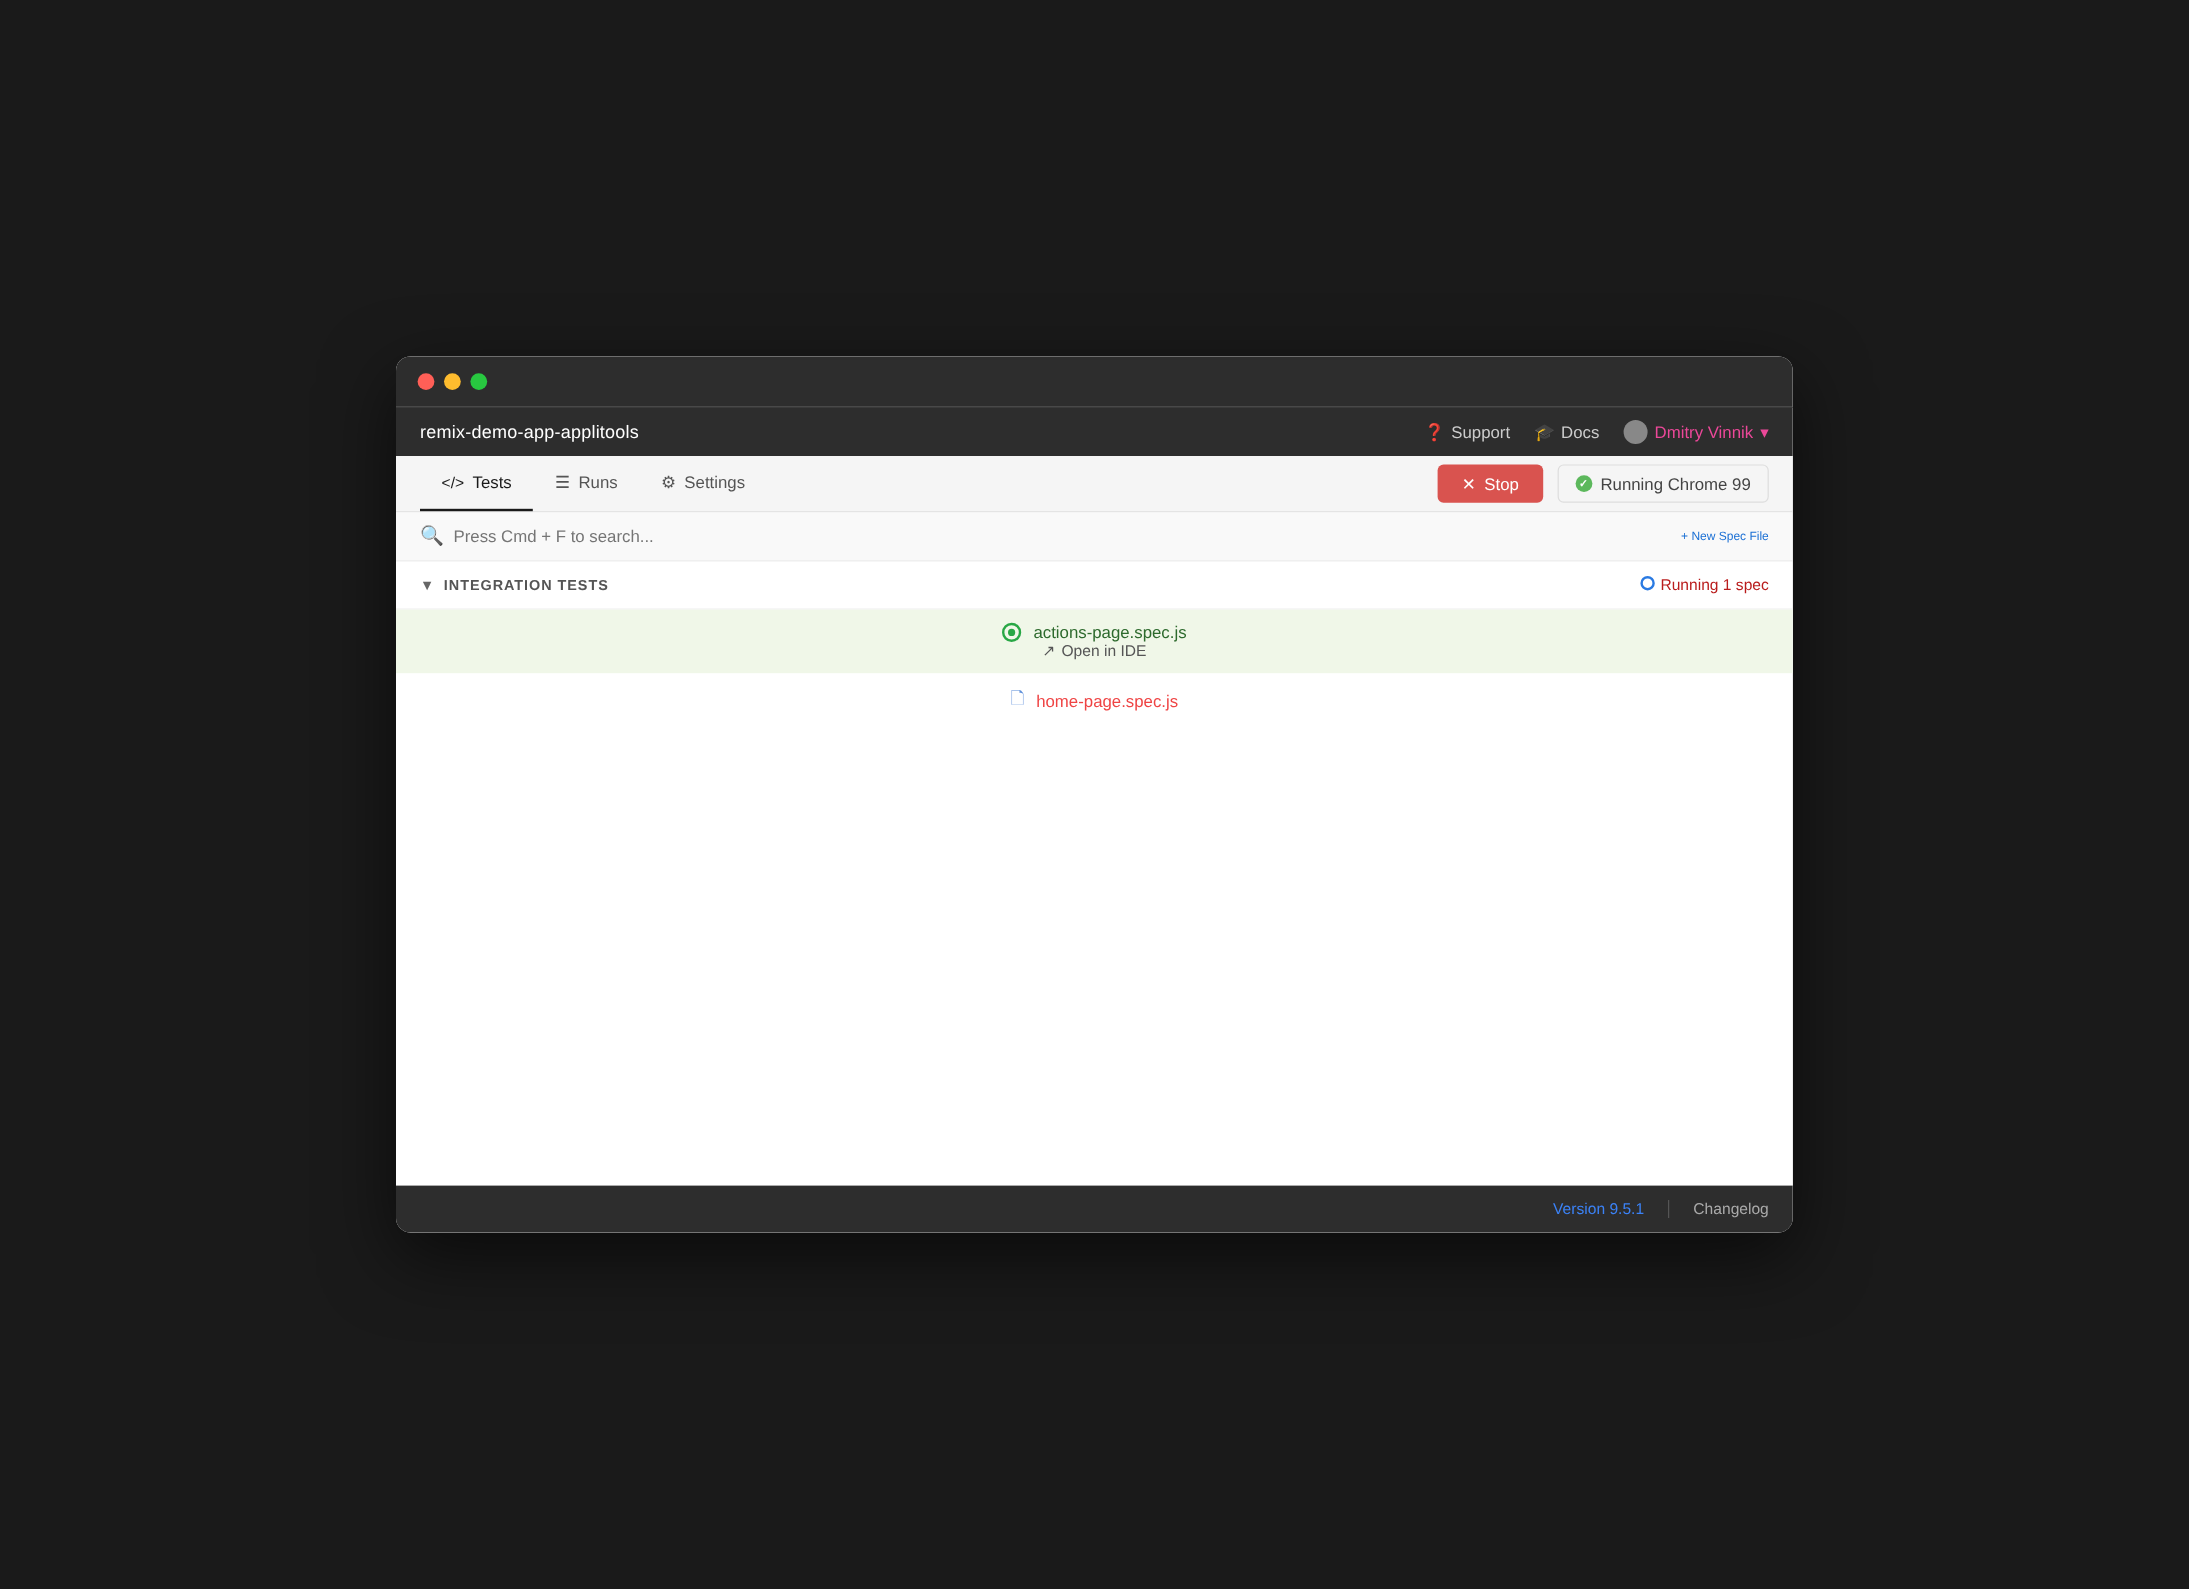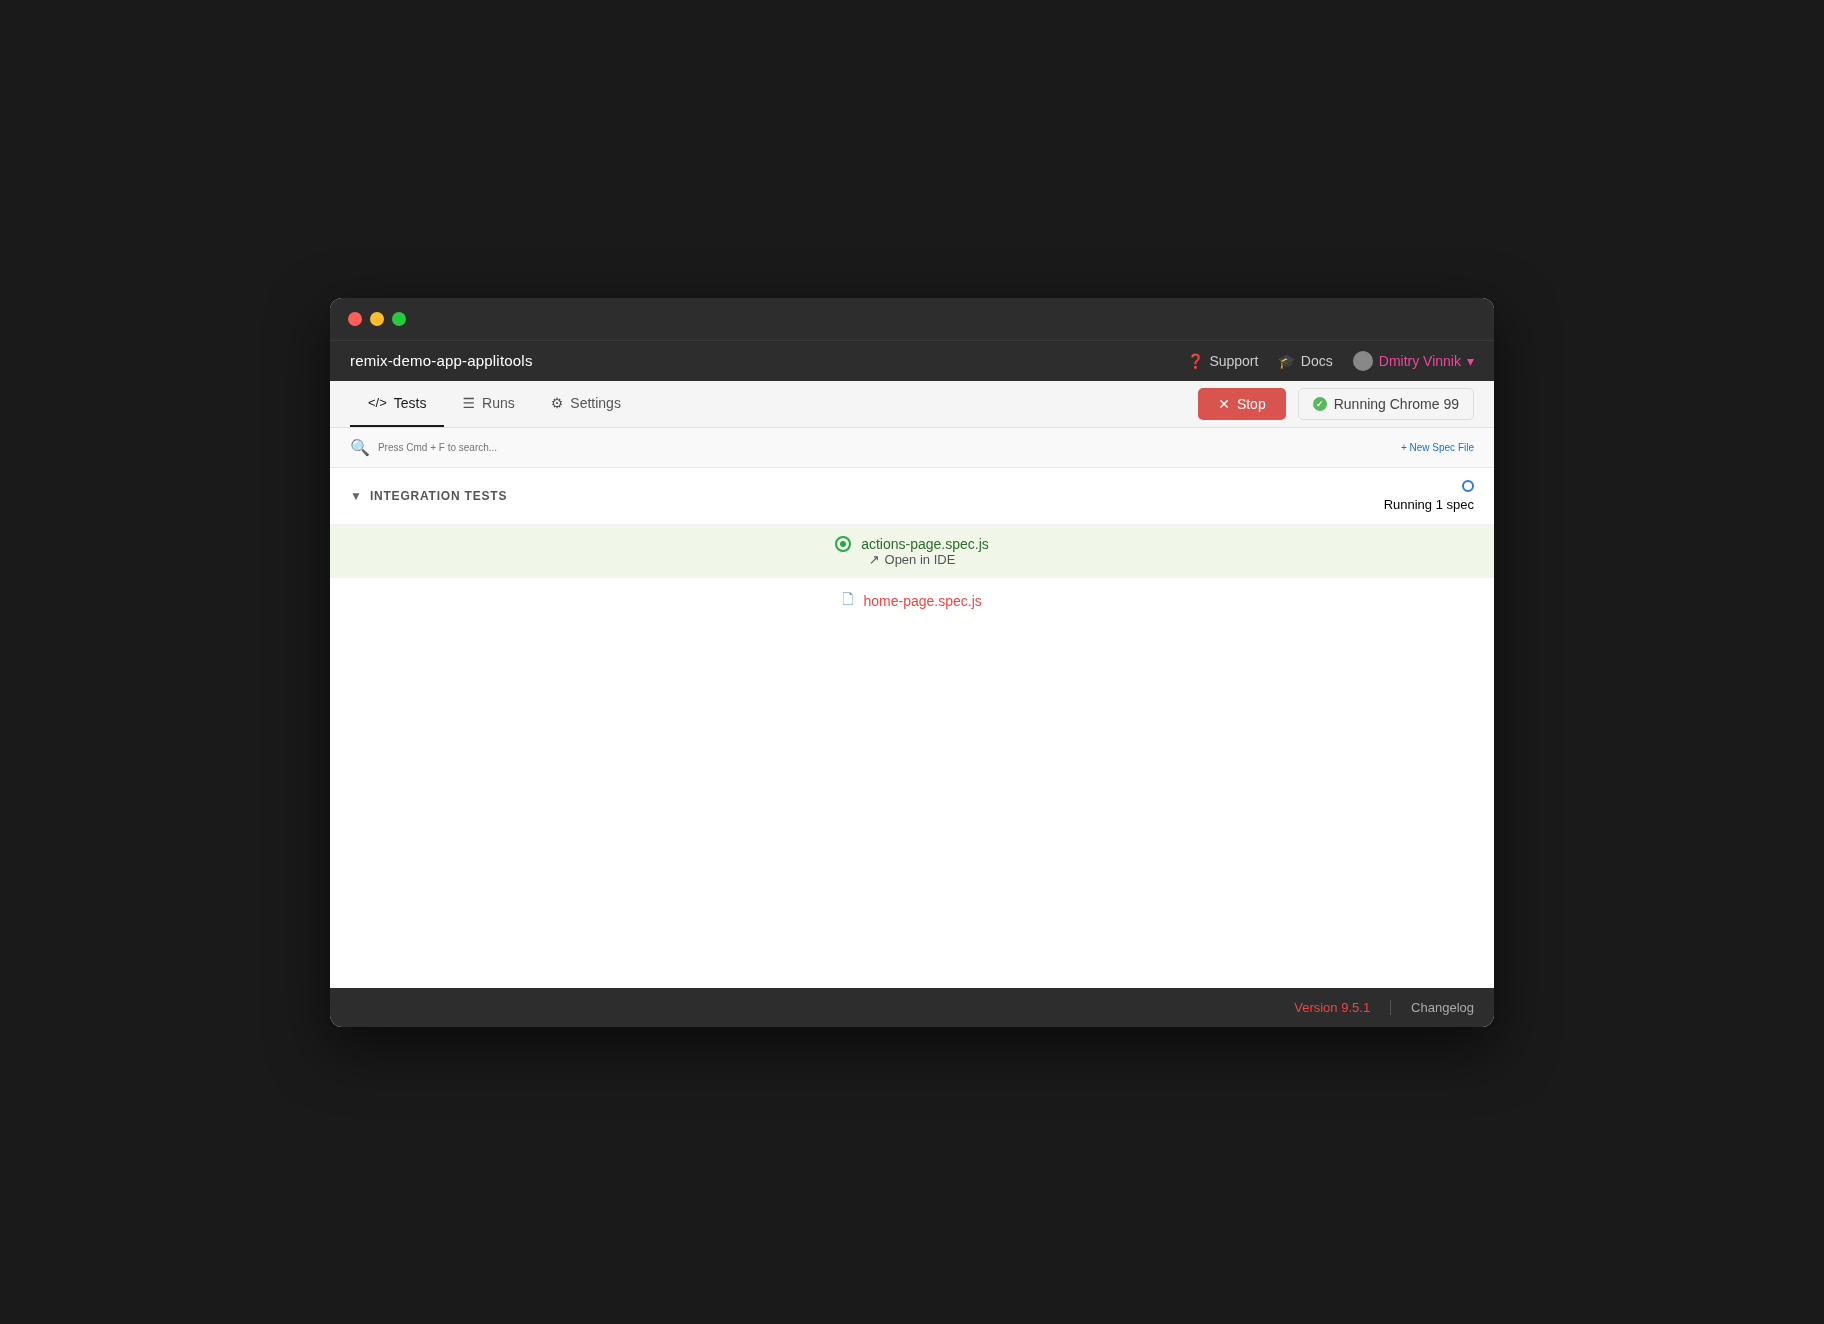--- a/index.html
+++ b/index.html
@@ -194,21 +194,21 @@
 
     .search-icon {
       color: #999;
       font-size: 16px;
     }
 
     .search-input {
       border: none;
       background: transparent;
       outline: none;
-      font-size: 10px;
+      font-size: 14px;
       color: #7f1d1d;
       width: 300px;
     }
 
     .new-spec-btn {
       color: #1a6fd4;
       font-size: 10px;
       cursor: pointer;
       display: flex;
       align-items: center;
@@ -245,26 +245,25 @@
 
     .section-title {
       font-size: 12px;
       font-weight: 600;
       color: #555;
       letter-spacing: 0.8px;
       text-transform: uppercase;
     }
 
     .running-spec-label {
-      color: #000000;
+      color: #b91c1c;
       font-size: 13px;
       display: flex;
-      align-items: flex-end;
+      align-items: flex-start;
       gap: 5px;
-      flex-direction: column;
     }
 
     .running-spec-dot {
       width: 12px;
       height: 12px;
       border-radius: 50%;
       border: 2px solid #2a7ae2;
     }
 
     
@@ -334,21 +333,21 @@
     .footer {
       background: #2d2d2d;
       padding: 12px 20px;
       display: flex;
       justify-content: flex-end;
       align-items: center;
       gap: 20px;
     }
 
     .footer-text {
-      color: #ef4444;
+      color: #3b82f6;
       font-size: 13px;
     }
 
     .footer-link {
       color: #aaaaaa;
       font-size: 13px;
       cursor: pointer;
       border-left: 1px solid #555;
       padding-left: 20px;
     }

